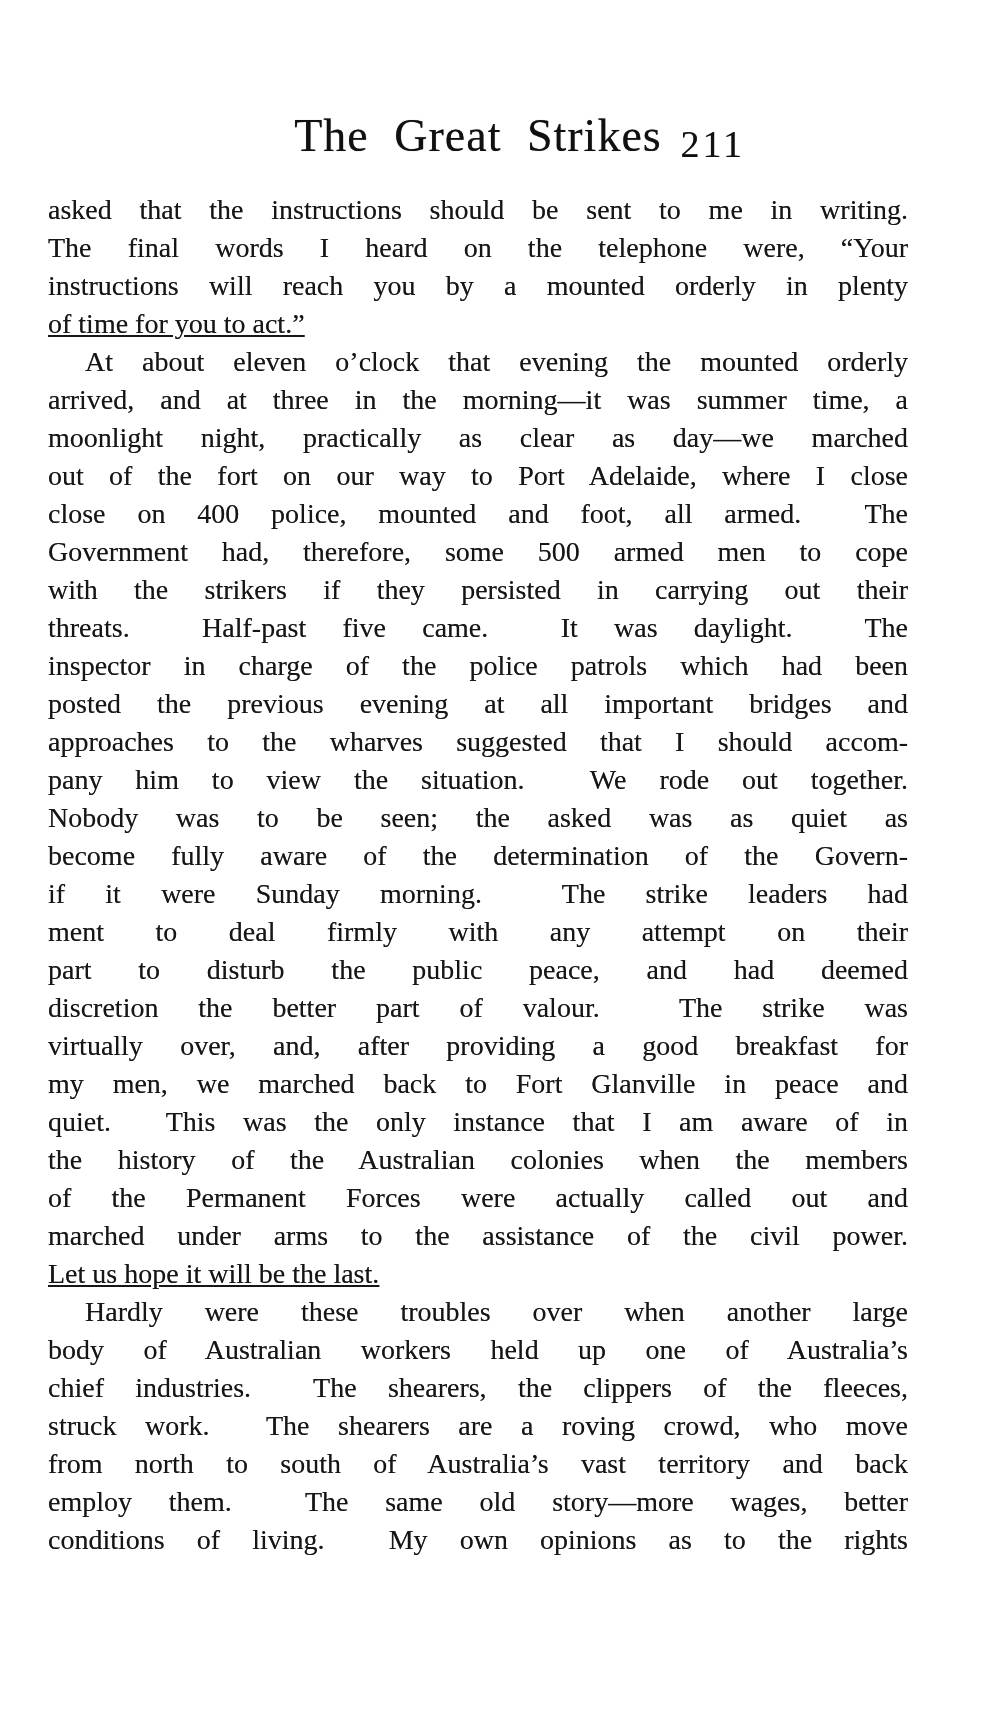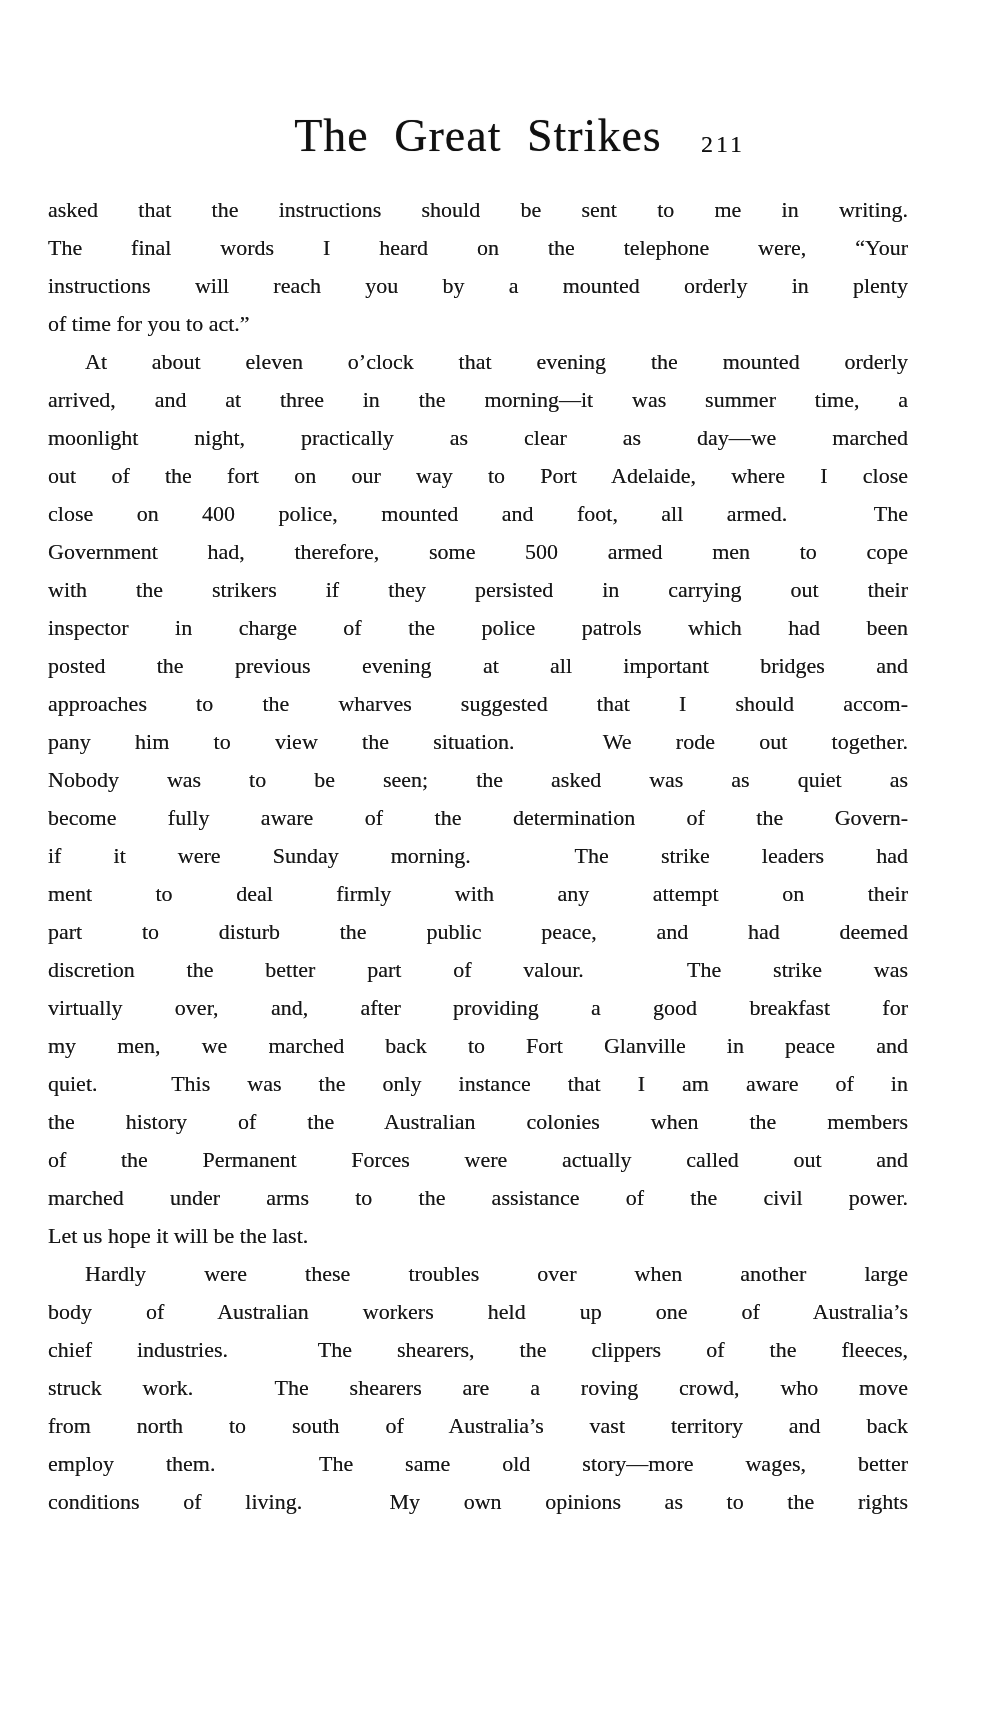--- a/index.html
+++ b/index.html
@@ -13,36 +13,36 @@
   .running-header{position:absolute;top:0;left:0;width:100%;height:180px;}
   .chapter-title{
     position:absolute;top:112px;left:0;width:956px;
     text-align:center;
     font-size:46px;line-height:48px;font-weight:400;
     color:#101010;word-spacing:13px;letter-spacing:1px;
     text-shadow:0 0 .7px rgba(0,0,0,.6);
   }
   .page-number{
     position:absolute;top:128px;right:103px;
-    font-size:24px;line-height:32px;color:#101010;
+    font-size:38px;line-height:32px;color:#101010;
     letter-spacing:3px;
     text-shadow:0 0 .6px rgba(0,0,0,.55);
     text-align:right;
   }
   .page-body{
     position:absolute;left:48px;top:191px;width:860px;
   }
   .line{
-    font-size:22px;line-height:38px;height:38px;overflow:hidden;
+    font-size:28px;line-height:38px;height:38px;overflow:hidden;
     text-align:justify;text-align-last:justify;
     color:#161616;
     text-shadow:0 0 .6px rgba(0,0,0,.55);
     white-space:normal;
   }
-  .line.flush{text-align-last:left;}
+  .line.flush{text-align-last:left;text-decoration:underline;}
   .line.indent{text-indent:37px;}
 </style>
 </head>
 <body>
 
 <div class="sheet">
   <div class="running-header">
     <div class="chapter-title">The Great Strikes</div>
     <div class="page-number">211</div>
   </div>
@@ -51,20 +51,21 @@
       <div class="line">The final words I heard on the telephone were, “Your</div>
       <div class="line">instructions will reach you by a mounted orderly in plenty</div>
       <div class="line flush">of time for you to act.”</div>
       <div class="line indent">At about eleven o’clock that evening the mounted orderly</div>
       <div class="line">arrived, and at three in the morning—it was summer time, a</div>
       <div class="line">moonlight night, practically as clear as day—we marched</div>
       <div class="line">out of the fort on our way to Port Adelaide, where I close</div>
       <div class="line">close on 400 police, mounted and foot, all armed.&nbsp; The</div>
       <div class="line">Government had, therefore, some 500 armed men to cope</div>
       <div class="line">with the strikers if they persisted in carrying out their</div>
+      <div class="line">threats.&nbsp; Half-past five came.&nbsp; It was daylight.&nbsp; The</div>
       <div class="line">inspector in charge of the police patrols which had been</div>
       <div class="line">posted the previous evening at all important bridges and</div>
       <div class="line">approaches to the wharves suggested that I should accom-</div>
       <div class="line">pany him to view the situation.&nbsp; We rode out together.</div>
       <div class="line">Nobody was to be seen; the asked was as quiet as</div>
       <div class="line">become fully aware of the determination of the Govern-</div>
       <div class="line">if it were Sunday morning.&nbsp; The strike leaders had</div>
       <div class="line">ment to deal firmly with any attempt on their</div>
       <div class="line">part to disturb the public peace, and had deemed</div>
       <div class="line">discretion the better part of valour.&nbsp; The strike was</div>

